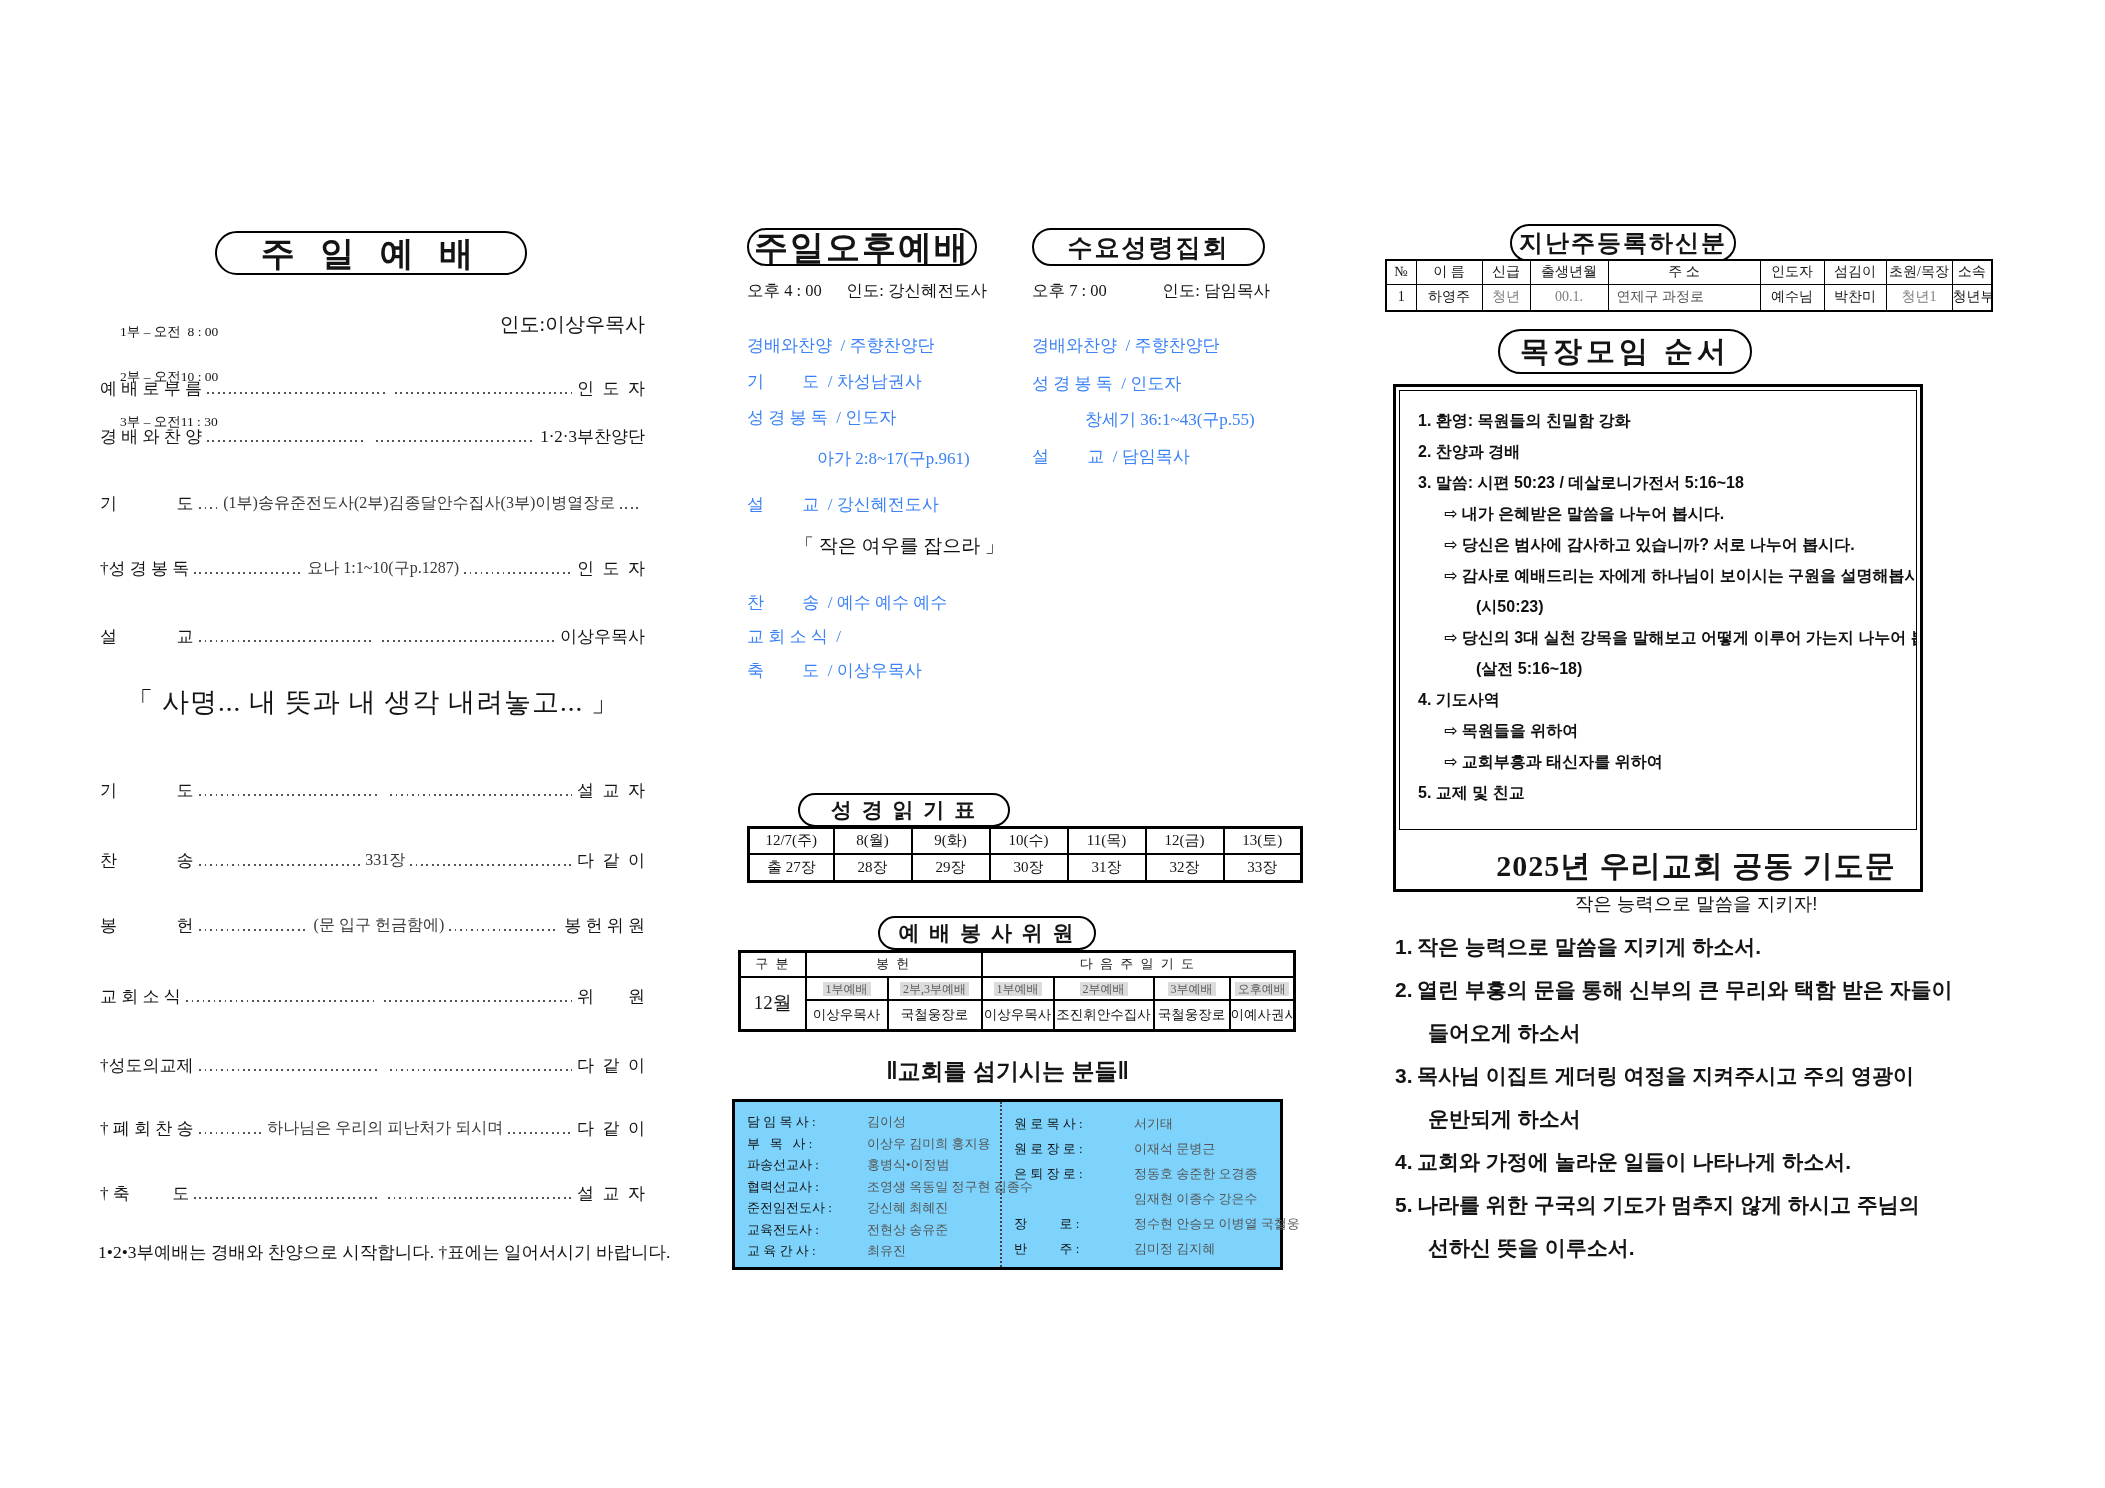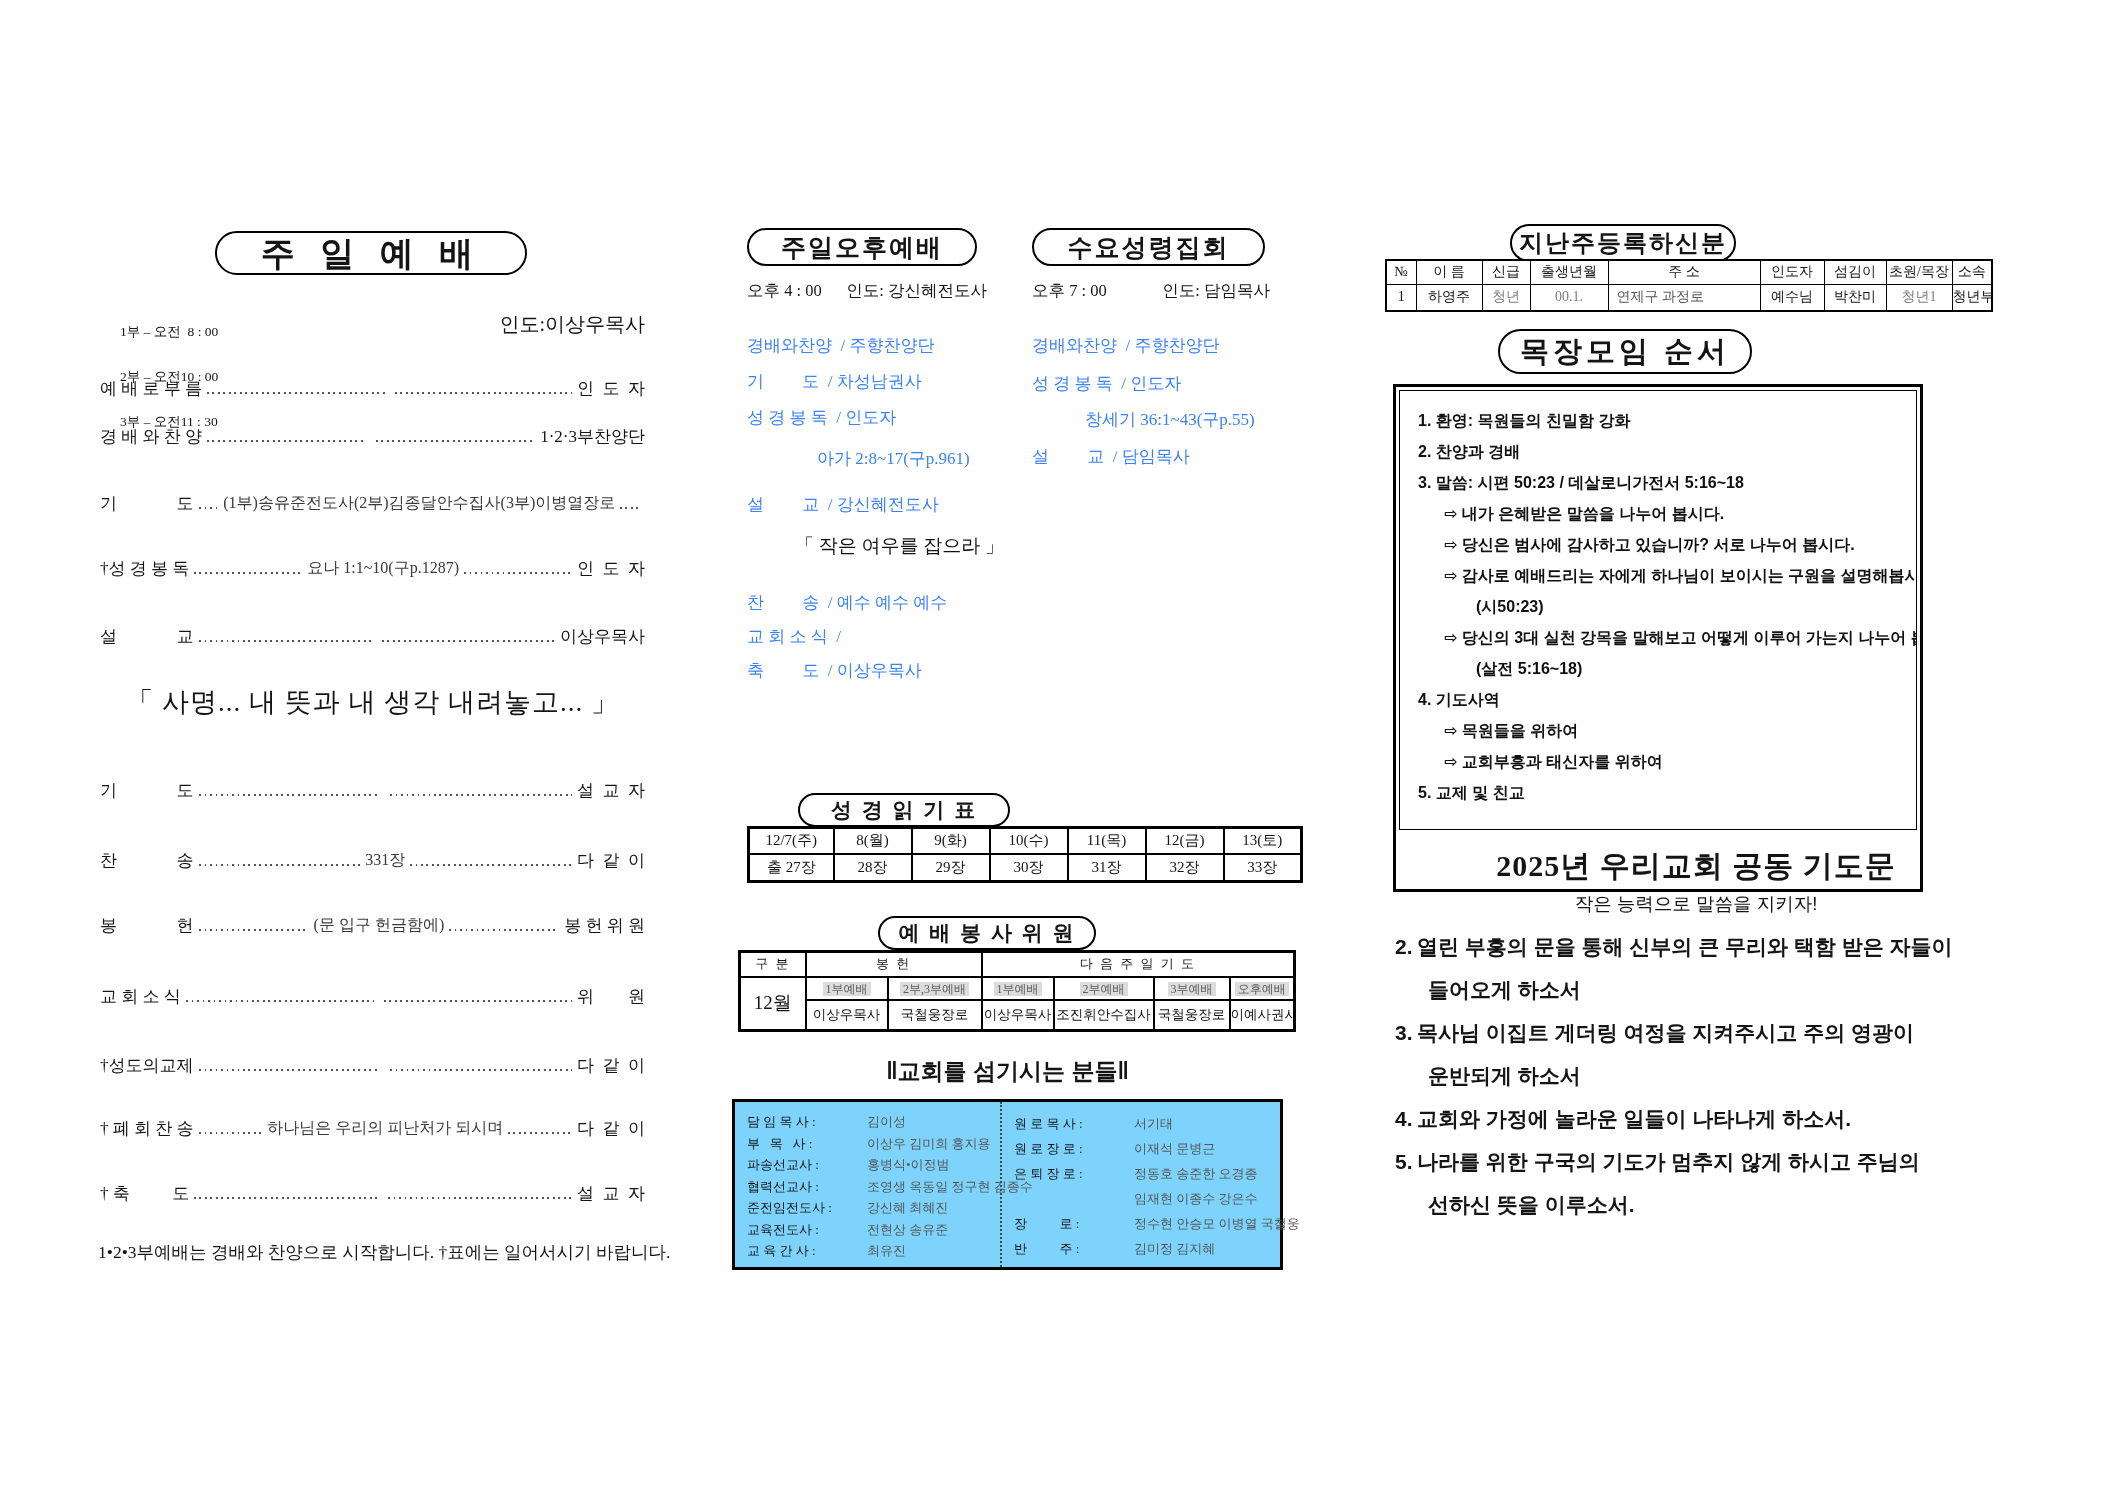--- a/index.html
+++ b/index.html
@@ -208,21 +208,21 @@
   <div class="wrow" style="left:100px;top:1182px">
     <span class="wlab">† 축          도</span>
     <span class="lead"></span>
 
     <span class="lead"></span>
     <span class="wright">설  교  자</span>
   </div>
 
   <div class="abs footnote" style="left:98px;top:1240px">1•2•3부예배는 경배와 찬양으로 시작합니다. †표에는 일어서시기 바랍니다.</div>
 
-  <div class="pill" style="left:747px;top:228px;width:230px;height:38px;line-height:34px;font-size:25px">주일오후예배</div>
+  <div class="pill" style="left:747px;top:228px;width:230px;height:38px;line-height:34px;font-size:34px">주일오후예배</div>
   <div class="abs timeline" style="left:747px;top:280px;width:240px">
     <span>오후 4 : 00</span>
     <span>인도: 강신혜전도사</span>
   </div>
   <div class="mrow" style="left:747px;top:334px">경배와찬양  / 주향찬양단</div>
   <div class="mrow" style="left:747px;top:370px">기         도  / 차성남권사</div>
   <div class="mrow" style="left:747px;top:406px">성 경 봉 독  / 인도자</div>
   <div class="mrow" style="left:817px;top:447px">아가 2:8~17(구p.961)</div>
   <div class="mrow" style="left:747px;top:493px">설         교  / 강신혜전도사</div>
   <div class="mrow mtitle" style="left:795px;top:533px">「 작은 여우를 잡으라 」</div>
@@ -426,20 +426,24 @@
       <div class="mj-line ind1">⇨ 교회부흥과 태신자를 위하여</div>
       <div class="mj-line">5. 교제 및 친교</div>
     </div>
   </div>
 
   <div class="abs pray-title" style="left:1390px;top:846px;width:612px">2025년 우리교회 공동 기도문</div>
   <div class="abs pray-sub" style="left:1390px;top:891px;width:612px">작은 능력으로 말씀을 지키자!</div>
 
   <div class="abs pray-list" style="left:1395px;top:925px;width:612px">
     <div>
+      <div class="pray-line"><span class="pray-num">1.</span><span>작은 능력으로 말씀을 지키게 하소서.</span></div>
+
+    </div>
+    <div>
       <div class="pray-line"><span class="pray-num">2.</span><span>열린 부흥의 문을 통해 신부의 큰 무리와 택함 받은 자들이</span></div>
       <div class="pray-line pray-cont">들어오게 하소서</div>
     </div>
     <div>
       <div class="pray-line"><span class="pray-num">3.</span><span>목사님 이집트 게더링 여정을 지켜주시고 주의 영광이</span></div>
       <div class="pray-line pray-cont">운반되게 하소서</div>
     </div>
     <div>
       <div class="pray-line"><span class="pray-num">4.</span><span>교회와 가정에 놀라운 일들이 나타나게 하소서.</span></div>
 

